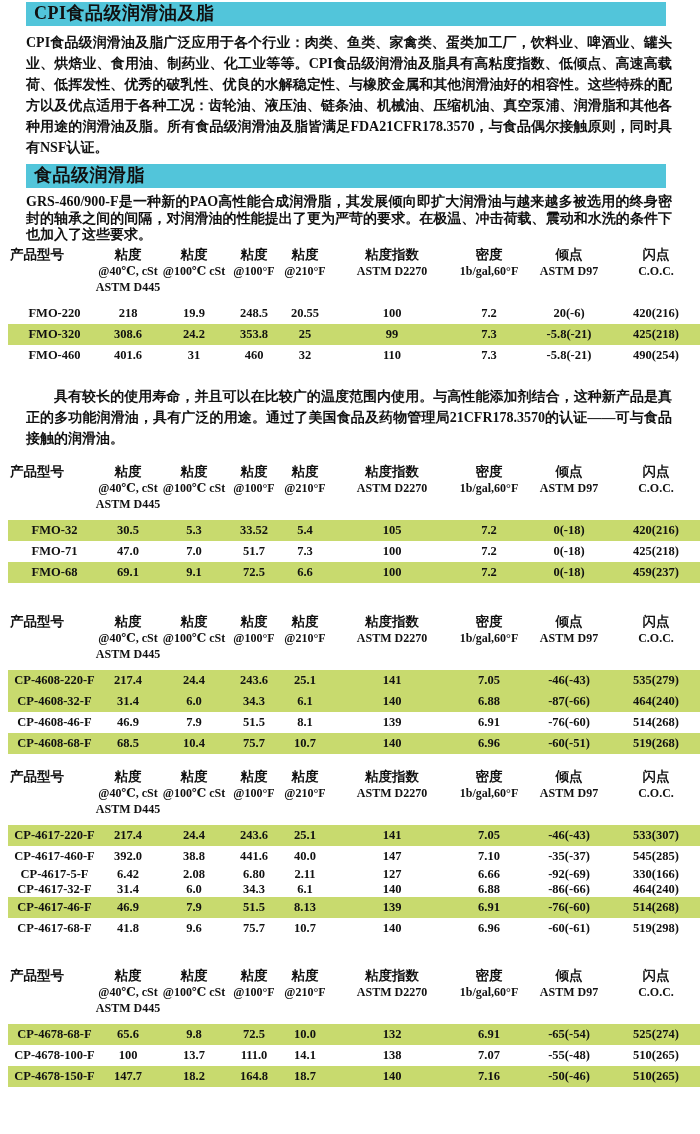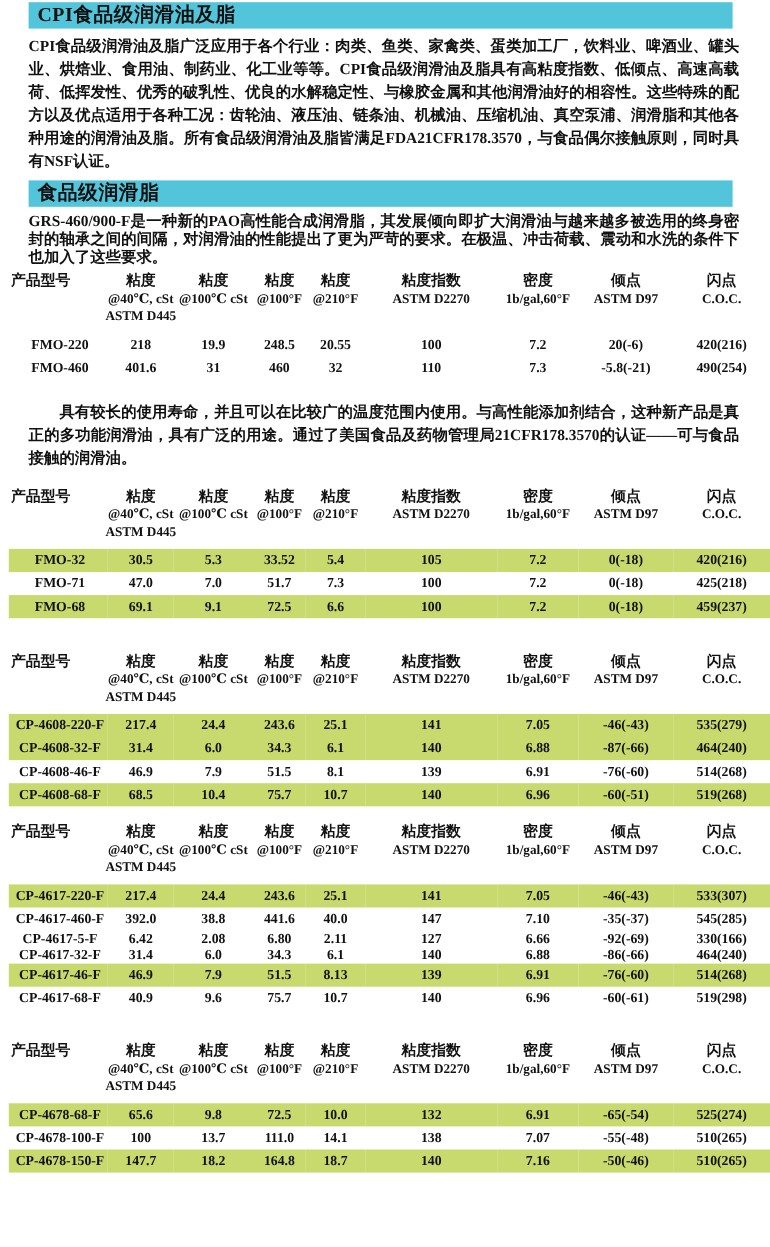--- a/index.html
+++ b/index.html
@@ -115,20 +115,31 @@
             <td class="c0">FMO-220</td>
             <td class="c1">218</td>
             <td class="c2">19.9</td>
             <td class="c3">248.5</td>
             <td class="c4">20.55</td>
             <td class="c5">100</td>
             <td class="c6">7.2</td>
             <td class="c7">20(-6)</td>
             <td class="c8">420(216)</td>
           </tr>
+          <tr class="hl">
+            <td class="c0">FMO-320</td>
+            <td class="c1">308.6</td>
+            <td class="c2">24.2</td>
+            <td class="c3">353.8</td>
+            <td class="c4">25</td>
+            <td class="c5">99</td>
+            <td class="c6">7.3</td>
+            <td class="c7">-5.8(-21)</td>
+            <td class="c8">425(218)</td>
+          </tr>
           <tr>
             <td class="c0">FMO-460</td>
             <td class="c1">401.6</td>
             <td class="c2">31</td>
             <td class="c3">460</td>
             <td class="c4">32</td>
             <td class="c5">110</td>
             <td class="c6">7.3</td>
             <td class="c7">-5.8(-21)</td>
             <td class="c8">490(254)</td>
@@ -403,21 +414,21 @@
             <td class="c2">7.9</td>
             <td class="c3">51.5</td>
             <td class="c4">8.13</td>
             <td class="c5">139</td>
             <td class="c6">6.91</td>
             <td class="c7">-76(-60)</td>
             <td class="c8">514(268)</td>
           </tr>
           <tr>
             <td class="c0">CP-4617-68-F</td>
-            <td class="c1">40.9</td>
+            <td class="c1">41.8</td>
             <td class="c2">9.6</td>
             <td class="c3">75.7</td>
             <td class="c4">10.7</td>
             <td class="c5">140</td>
             <td class="c6">6.96</td>
             <td class="c7">-60(-61)</td>
             <td class="c8">519(298)</td>
           </tr>
         </tbody>
       </table>

